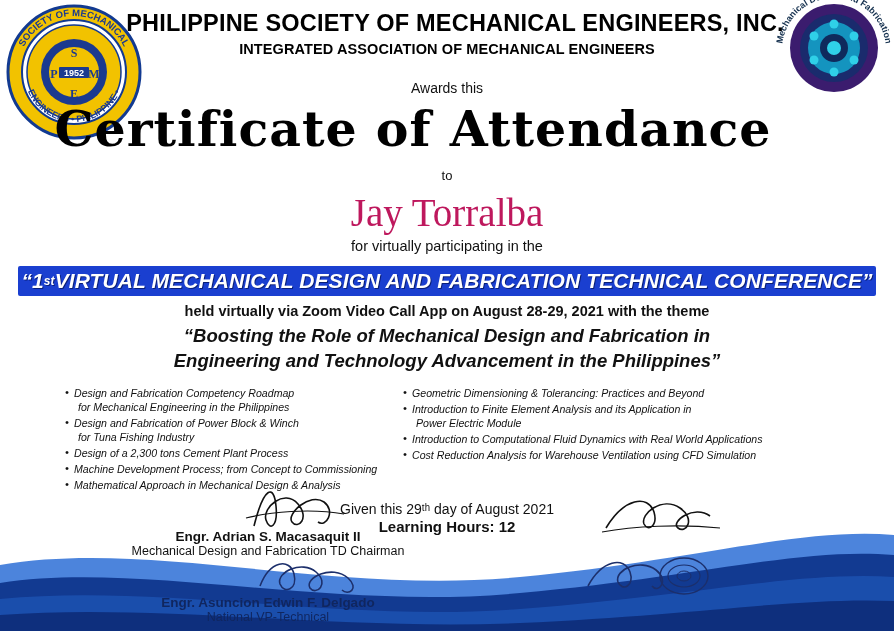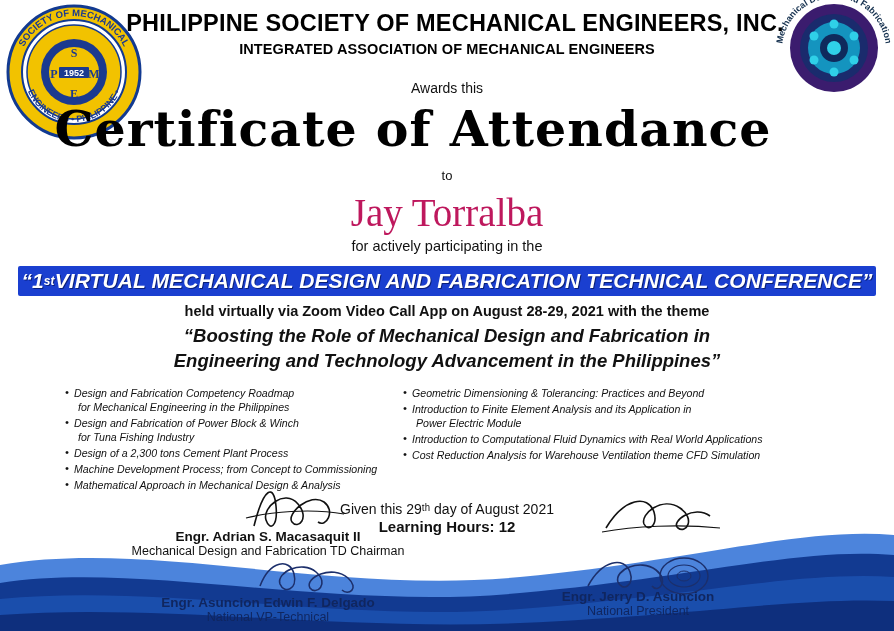--- a/index.html
+++ b/index.html
@@ -202,21 +202,21 @@
       </text>
     </svg>
   </div>
 
   <div class="org-title">PHILIPPINE SOCIETY OF MECHANICAL ENGINEERS, INC.</div>
   <div class="org-sub">INTEGRATED ASSOCIATION OF MECHANICAL ENGINEERS</div>
   <div class="awards-this">Awards this</div>
   <div class="cert-title">Certificate of Attendance</div>
   <div class="to">to</div>
   <div class="recipient">Jay Torralba</div>
-  <div class="for-part">for actively participating in the</div>
+  <div class="for-part">for virtually participating in the</div>
 
   <div class="banner">
     <div class="banner-bg"></div>
     <div class="banner-text">
       <span>“1</span>
         <sup>st</sup>
         <span> VIRTUAL MECHANICAL DESIGN AND FABRICATION TECHNICAL CONFERENCE”</span>
     </div>
   </div>
 
@@ -234,21 +234,21 @@
         <li><span>Design of a 2,300 tons Cement Plant Process</span></li>
         <li><span>Machine Development Process; from Concept to Commissioning</span></li>
         <li><span>Mathematical Approach in Mechanical Design &amp; Analysis</span></li>
       </ul>
     </div>
     <div class="col col-right">
       <ul>
         <li><span>Geometric Dimensioning &amp; Tolerancing: Practices and Beyond</span></li>
         <li><span>Introduction to Finite Element Analysis and its Application in</span><span class="cont">Power Electric Module</span></li>
         <li><span>Introduction to Computational Fluid Dynamics with Real World Applications</span></li>
-        <li><span>Cost Reduction Analysis for Warehouse Ventilation theme CFD Simulation</span></li>
+        <li><span>Cost Reduction Analysis for Warehouse Ventilation using CFD Simulation</span></li>
       </ul>
     </div>
   </div>
 
   <div class="learning">Learning Hours: 12</div>
   <div class="given">Given this 29ᵗʰ day of August 2021</div>
 
   <svg class="scribble" style="left:240px;top:478px;" width="130" height="62">
     <path d="M14,48 C24,8 34,6 36,28 C38,48 30,54 26,42 C22,30 44,10 58,26 C70,40 58,52 52,44 C46,36 70,14 84,24 C96,33 86,50 78,44" stroke="#111" stroke-width="1.6" fill="none"></path>
     <path d="M6,40 C30,34 70,30 104,36" stroke="#111" stroke-width="1.2" fill="none"></path>
@@ -271,18 +271,14 @@
   </svg>
 
   <div class="sig r1-left">
     <div class="name">Engr. Adrian S. Macasaquit II</div>
     <div class="role">Mechanical Design and Fabrication TD Chairman</div>
   </div>
   <div class="sig r2-left">
     <div class="name">Engr. Asuncion Edwin F. Delgado</div>
     <div class="role">National VP-Technical</div>
   </div>
-  <div class="sig r2-right">
-    <div class="name">Engr. Jerry D. Asuncion</div>
-    <div class="role">National President</div>
-  </div>
 
 </div>
 
 </body></html>

